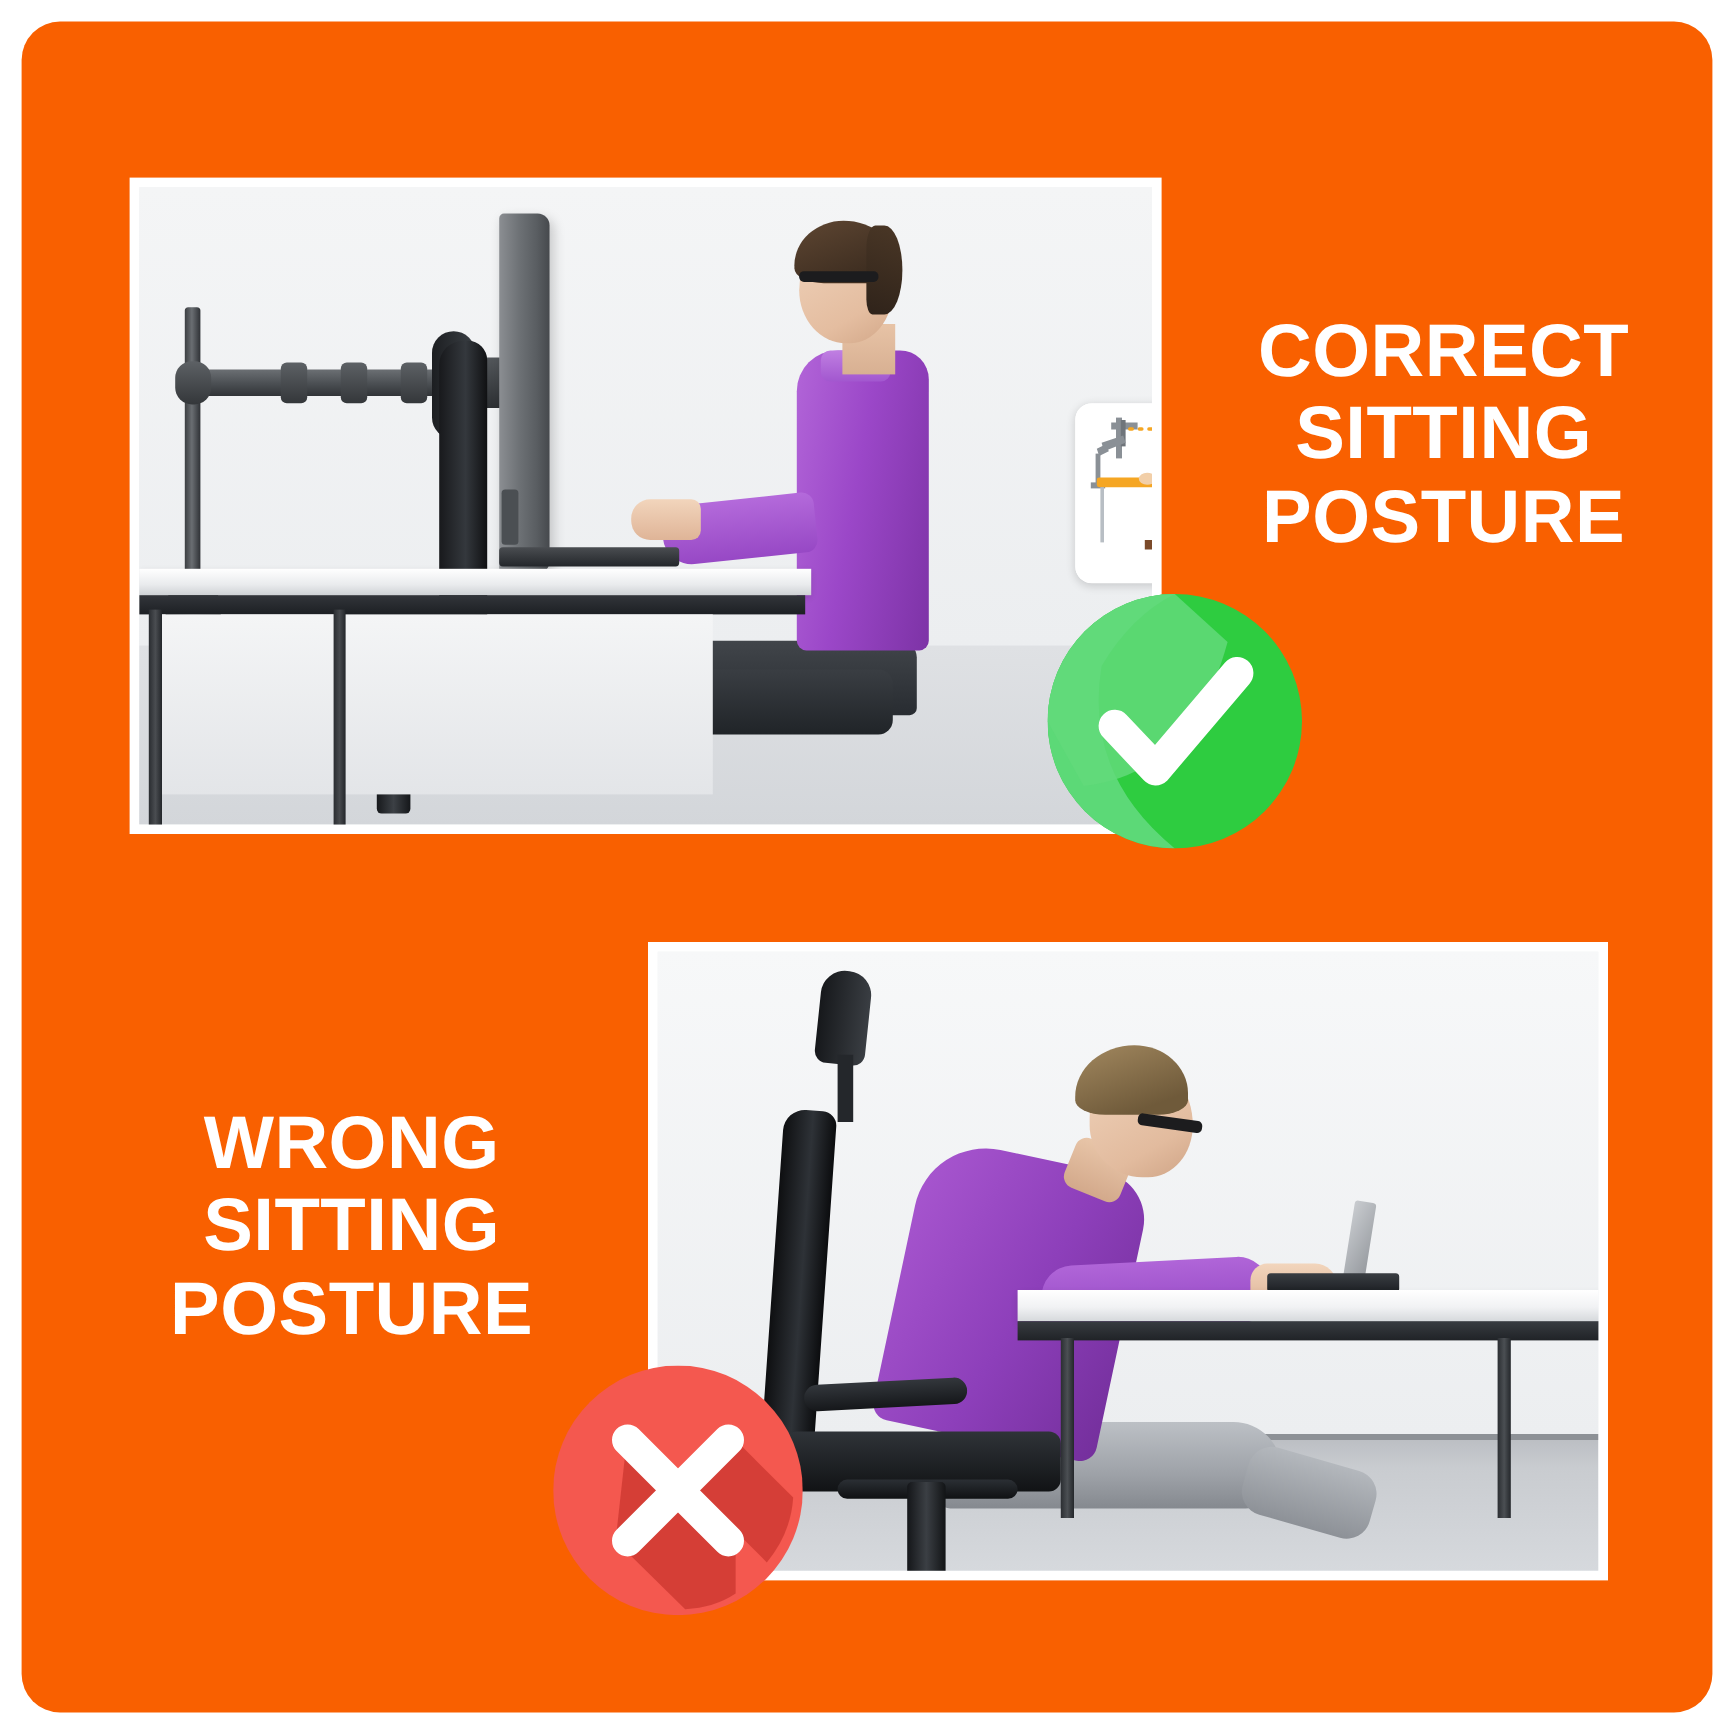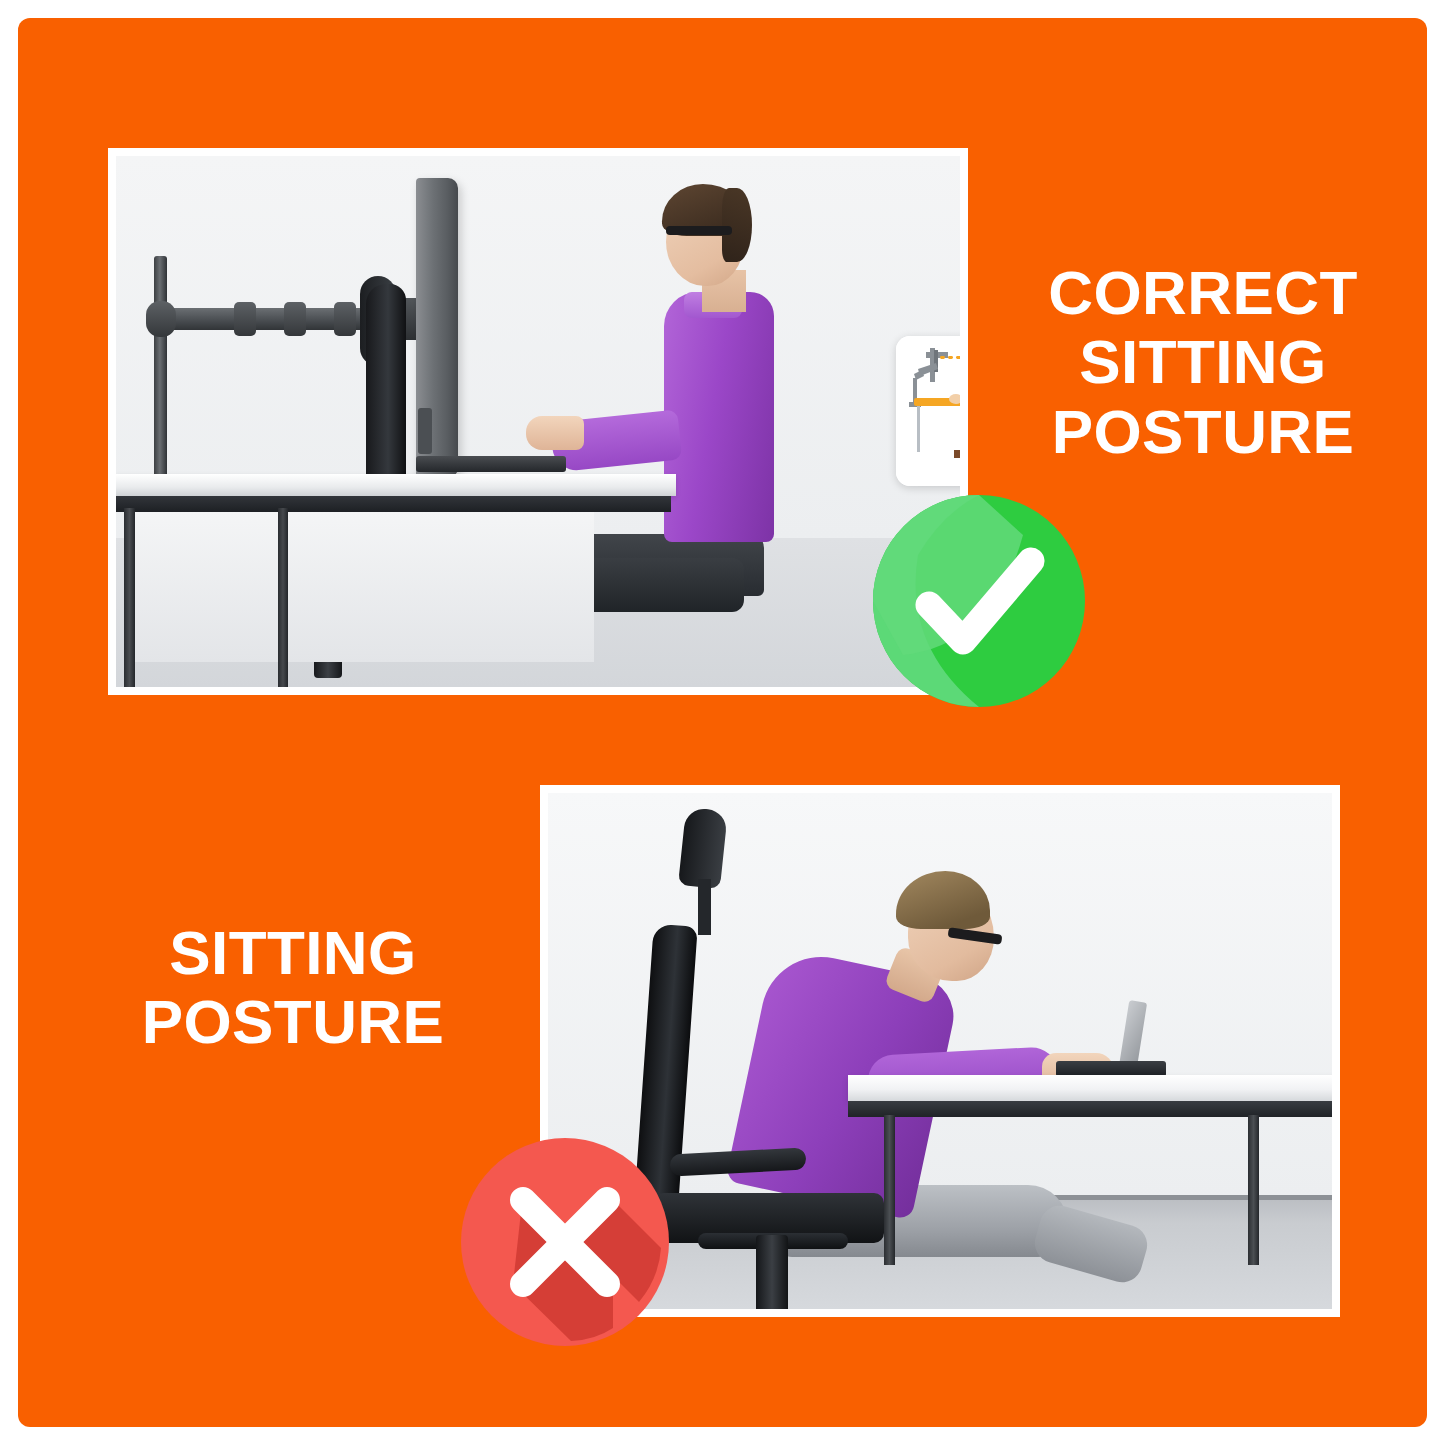--- a/index.html
+++ b/index.html
@@ -14,21 +14,21 @@
     overflow: hidden;
   }
 
   #poster {
     position: absolute;
     left: 18px;
     top: 18px;
     width: 1409px;
     height: 1409px;
     background: #f96000;
-    border-radius: 12px;
+    border-radius: 32px;
     overflow: hidden;
   }
 
   
   .photo-panel {
     position: absolute;
     background: #ffffff;
     padding: 8px;
     box-sizing: border-box;
     overflow: hidden;
@@ -552,20 +552,21 @@
       <div class="b-tablet-kb"></div>
       <div class="b-desktop"></div>
       <div class="b-deskframe"></div>
       <div class="b-leg1"></div>
       <div class="b-leg2"></div>
 
     </div>
   </div>
 
   <div class="headline" id="wrong-headline">
+    <div>WRONG</div>
     <div>SITTING</div>
     <div>POSTURE</div>
   </div>
 
   <div id="cross-badge">
     <svg class="badge-svg" viewBox="0 0 208 208" aria-hidden="true">
       <circle cx="104" cy="104" r="104" fill="#f4584f"></circle>
       <path d="M62 56 L152 146 L152 190 Q134 202 110 203 L52 146 Z" fill="#d13c34" opacity="0.92"></path>
       <path d="M146 56 L200 110 Q198 140 178 164 L104 90 Z" fill="#d13c34" opacity="0.9"></path>
       <g stroke="#ffffff" stroke-width="26" stroke-linecap="round">

